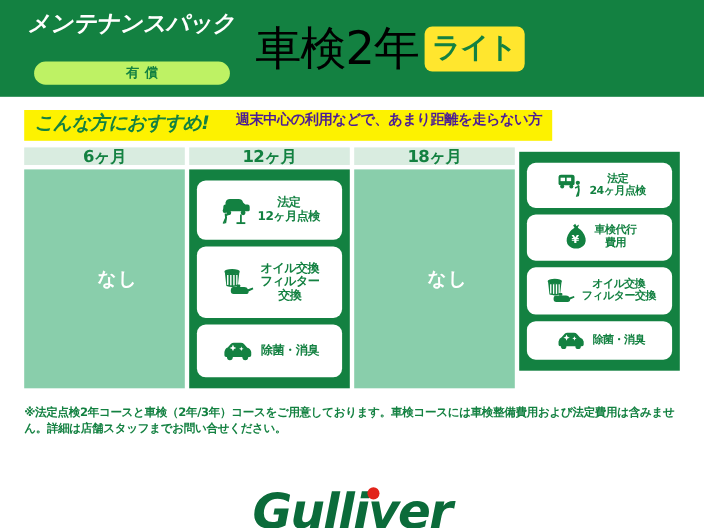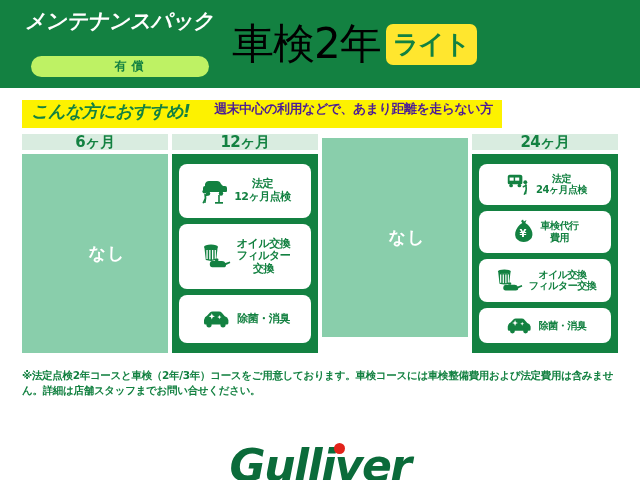--- a/index.html
+++ b/index.html
@@ -328,27 +328,27 @@
               <path d="M19.4 6 l0.6 1.5 1.5 0.6 -1.5 0.6 -0.6 1.5 -0.6-1.5 -1.5-0.6 1.5-0.6 z" fill="#ffffff"></path>
             </svg>
           </span>
           <span class="card-text">除菌・消臭</span>
         </div>
 
       </div>
     </div>
 
     <div class="col col3">
+      <div class="col-head">18ヶ月</div>
       <div class="col-body empty">
         <span class="none-label">なし</span>
       </div>
     </div>
 
     <div class="col col4">
-      <div class="col-head">24ヶ月</div>
       <div class="col-body filled">
 
         <div class="card">
           <span class="card-icon">
             <svg width="28" height="24" viewBox="0 0 30 26">
               <path d="M5 5 q0-2 2.4-2 h11 q2.4 0 2.4 2 v7 q0 1.4-1.6 1.4 h-12.6 q-1.6 0-1.6-1.4 z" fill="#138141"></path>
               <rect x="7" y="6" width="4.4" height="3.4" fill="#ffffff"></rect>
               <rect x="13" y="6" width="4.4" height="3.4" fill="#ffffff"></rect>
               <circle cx="8.6" cy="14.6" r="2" fill="#138141"></circle>
               <circle cx="17.6" cy="14.6" r="2" fill="#138141"></circle>

